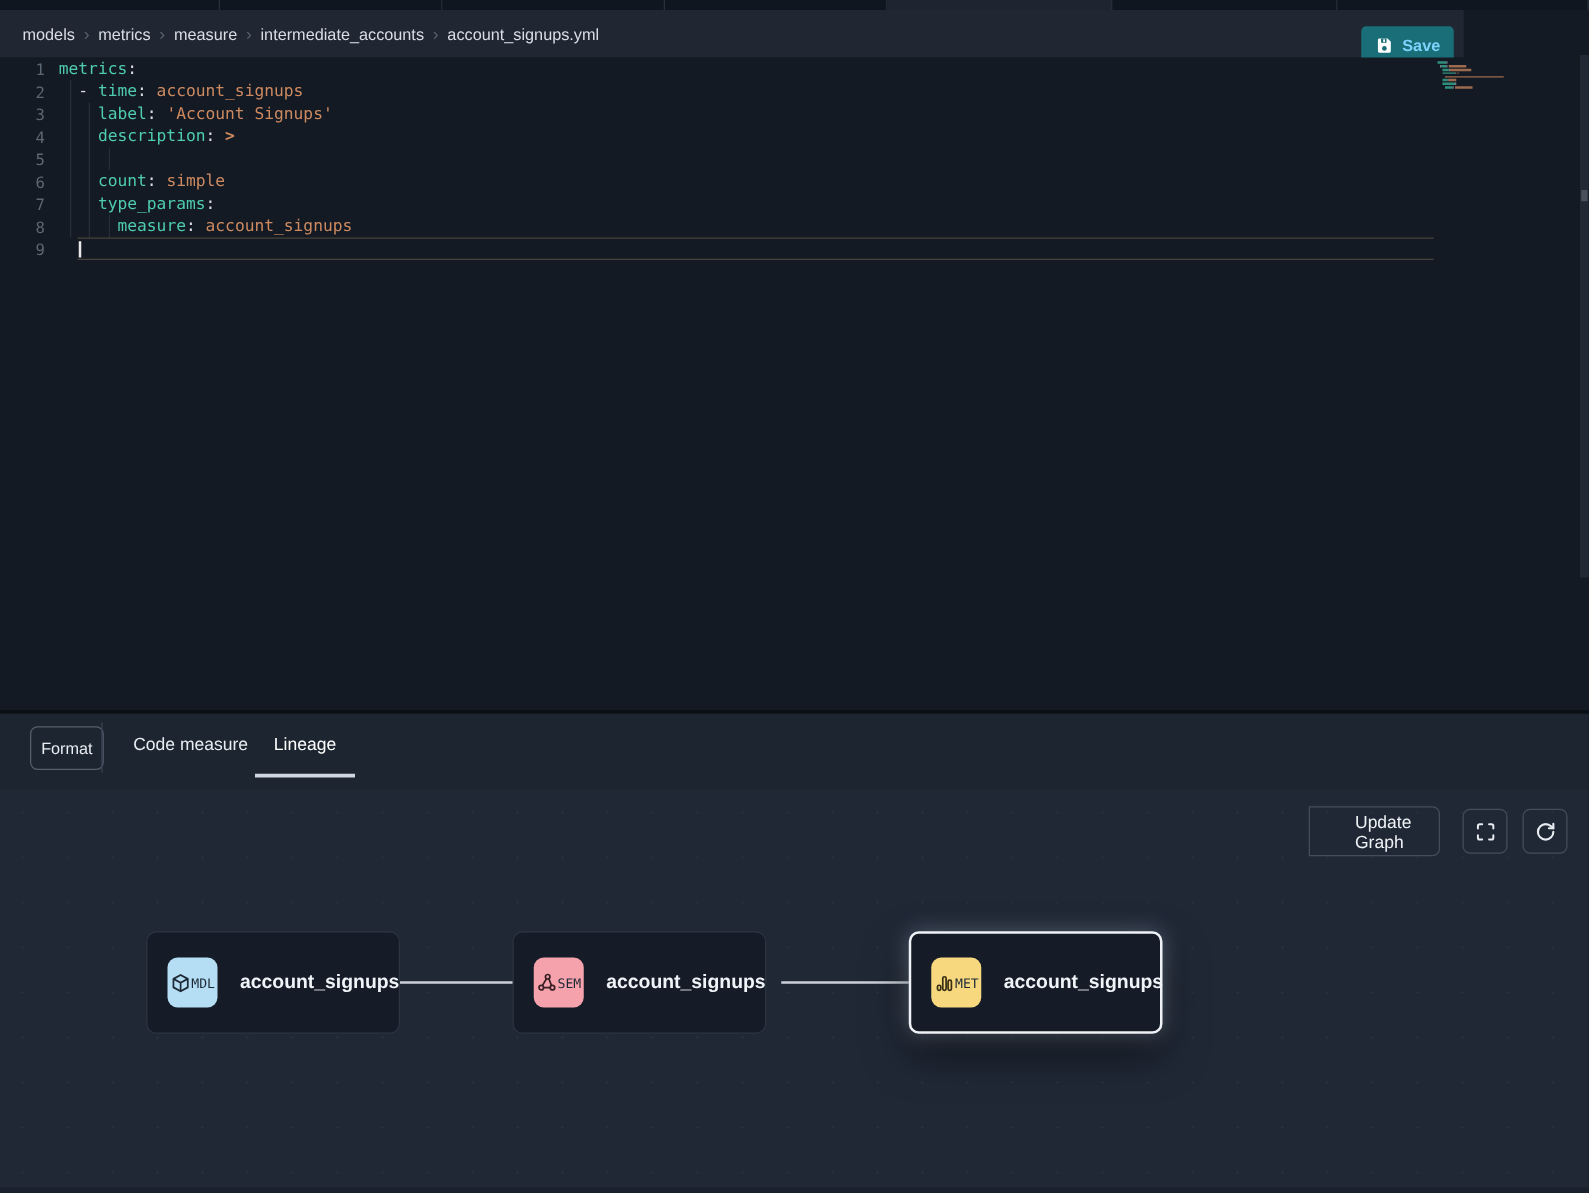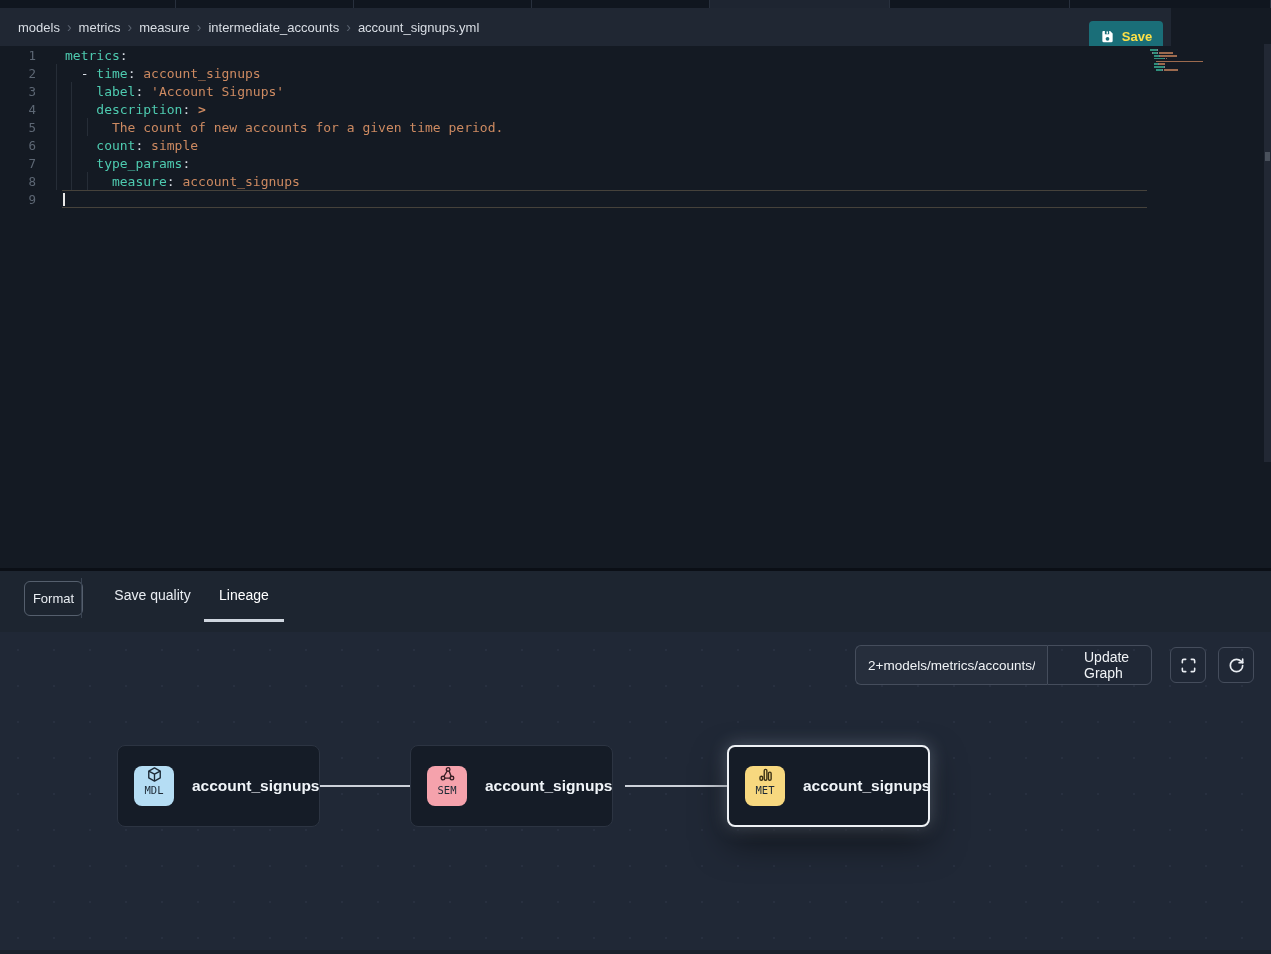--- a/index.html
+++ b/index.html
@@ -12,27 +12,27 @@
   #top-tabs{position:absolute;left:0;top:0;width:1271px;height:8px;display:flex;background:#0f151e;}
   .ttab{height:8px;background:#10161f;border-right:1px solid #28303d;box-sizing:border-box;}
   .ttab.active{background:#1e2531;}
   
   #crumb-bar{position:absolute;left:0;top:8px;width:1171px;height:38px;background:#202733;
     display:flex;align-items:center;padding-left:18px;box-sizing:border-box;}
   .crumb{font-size:13px;color:#d9dee5;cursor:default;white-space:nowrap;}
   .crumb-sep{color:#5a6370;font-size:14px;margin:0 7px;line-height:1;}
   #save-btn{position:absolute;right:8px;top:13px;width:74px;height:30px;background:#1A6E78;
     border-radius:4px;display:flex;align-items:center;justify-content:center;gap:7px;cursor:pointer;}
-  #save-btn span{color:#fde047;font-size:13px;font-weight:600;}
+  #save-btn span{color:#7dd3fc;font-size:13px;font-weight:600;}
   
   #editor{position:absolute;left:0;top:46px;width:1271px;height:522px;background:#141a23;
     font-family:"DejaVu Sans Mono",monospace;font-size:13px;}
   .cline{position:absolute;left:0;height:18px;display:flex;align-items:center;width:1150px;}
   .ln{width:36px;text-align:right;color:#5d6774;flex:0 0 36px;font-size:12.5px;}
-  .ct{white-space:pre;margin-left:29px;}
+  .ct{white-space:pre;margin-left:11px;}
   .tk-k{color:#4ecbb0;}
   .tk-p{color:#d8dde4;}
   .tk-v{color:#cd8a61;}
   .tk-vb{color:#cd8a61;font-weight:bold;}
   .indent-guide{position:absolute;width:1px;background:#262d37;}
   #cur-line{position:absolute;left:62px;top:144px;width:1085px;height:18px;box-sizing:border-box;
     border-top:1px solid #46423b;border-bottom:1px solid #46423b;}
   #cursor{position:absolute;left:1px;top:2px;width:1.5px;height:13px;background:#e8e8e8;}
   
   #minimap{position:absolute;left:1150px;top:3px;width:70px;}
@@ -66,22 +66,22 @@
   .icon-btn{position:absolute;top:15px;width:36px;height:36px;box-sizing:border-box;border:1px solid #454d5c;
     border-radius:6px;display:flex;align-items:center;justify-content:center;cursor:pointer;}
   #fullscreen-btn{left:1170px;}
   #refresh-btn{left:1218px;}
   
   .lnode{position:absolute;top:113px;width:203px;height:82px;box-sizing:border-box;background:#151c27;
     border:1px solid #2c3442;border-radius:8px;display:flex;align-items:center;padding-left:16px;cursor:pointer;}
   .lnode.selected{border:2px solid #eef1f5;
     box-shadow:0 0 18px rgba(200,215,235,.30),0 16px 34px rgba(0,0,0,.5);}
   .pos0{left:117px;} .pos1{left:410px;} .pos2{left:727px;}
-  .badge{width:40px;height:40px;border-radius:8px;display:flex;flex-direction:column;align-items:center;
-    justify-content:flex-start;flex:0 0 40px;}
+  .badge{width:40px;height:40px;border-radius:8px;display:flex;flex-direction:row;align-items:center;
+    justify-content:center;flex:0 0 40px;}
   .badge-label{font-family:"DejaVu Sans Mono",monospace;font-size:10.5px;color:#1d2a36;margin-top:1px;}
   .node-label{margin-left:18px;color:#f0f4f8;font-size:15.5px;font-weight:600;}
   .edge{position:absolute;top:153px;height:1.5px;background:#ccd1d9;width:102px;}
   #edge-1{left:320px;} #edge-2{left:625px;}
   #bottom-edge{position:absolute;left:0;top:318px;width:1271px;height:4px;background:#1a212c;}
 </style>
 </head>
 <body>
 
 <div id="top-tabs">
@@ -134,21 +134,20 @@
       <div class="cline" style="top: 36px;">
         <span class="ln">3</span>
         <span class="ct"><span class="tk-p">    </span><span class="tk-k">label</span><span class="tk-p">:</span><span class="tk-v"> 'Account Signups'</span></span>
       </div>
       <div class="cline" style="top: 54px;">
         <span class="ln">4</span>
         <span class="ct"><span class="tk-p">    </span><span class="tk-k">description</span><span class="tk-p">:</span><span class="tk-vb"> &gt;</span></span>
       </div>
       <div class="cline" style="top: 72px;">
         <span class="ln">5</span>
-        <span class="ct"><span class="tk-v">      The count of new accounts for a given time period.</span></span>
       </div>
       <div class="cline" style="top: 90px;">
         <span class="ln">6</span>
         <span class="ct"><span class="tk-p">    </span><span class="tk-k">count</span><span class="tk-p">:</span><span class="tk-v"> simple</span></span>
       </div>
       <div class="cline" style="top: 108px;">
         <span class="ln">7</span>
         <span class="ct"><span class="tk-p">    </span><span class="tk-k">type_params</span><span class="tk-p">:</span></span>
       </div>
       <div class="cline" style="top: 126px;">
@@ -220,30 +219,29 @@
   <div id="scroll-thumb"></div>
 </div>
 
 <div id="panel-divider"></div>
 <div id="panel-bar">
   <div id="format-btn">
     <span>Format</span>
   </div>
   <div id="panel-vdiv"></div>
   <div class="ptab" id="tab-code-quality">
-    <span>Save quality</span>
+    <span>Code measure</span>
   </div>
   <div class="ptab" id="tab-lineage">
     <span>Lineage</span>
   </div>
   <div id="tab-underline"></div>
 </div>
 
 <div id="lineage">
-  <input id="lin-filter" readonly="" value="2+models/metrics/accounts/" style="">
   <div id="update-graph-btn">
     <span>Update Graph</span>
   </div>
   <div class="icon-btn" id="fullscreen-btn">
     <svg width="17" height="17" viewBox="0 0 16 16" fill="none" stroke="#e8ecf1" stroke-width="1.5" stroke-linecap="round">
       <path d="M2.2 5.4V3.6c0-.8.6-1.4 1.4-1.4h1.8"></path>
       <path d="M10.6 2.2h1.8c.8 0 1.4.6 1.4 1.4v1.8"></path>
       <path d="M13.8 10.6v1.8c0 .8-.6 1.4-1.4 1.4h-1.8"></path>
       <path d="M5.4 13.8H3.6c-.8 0-1.4-.6-1.4-1.4v-1.8"></path>
     </svg>

